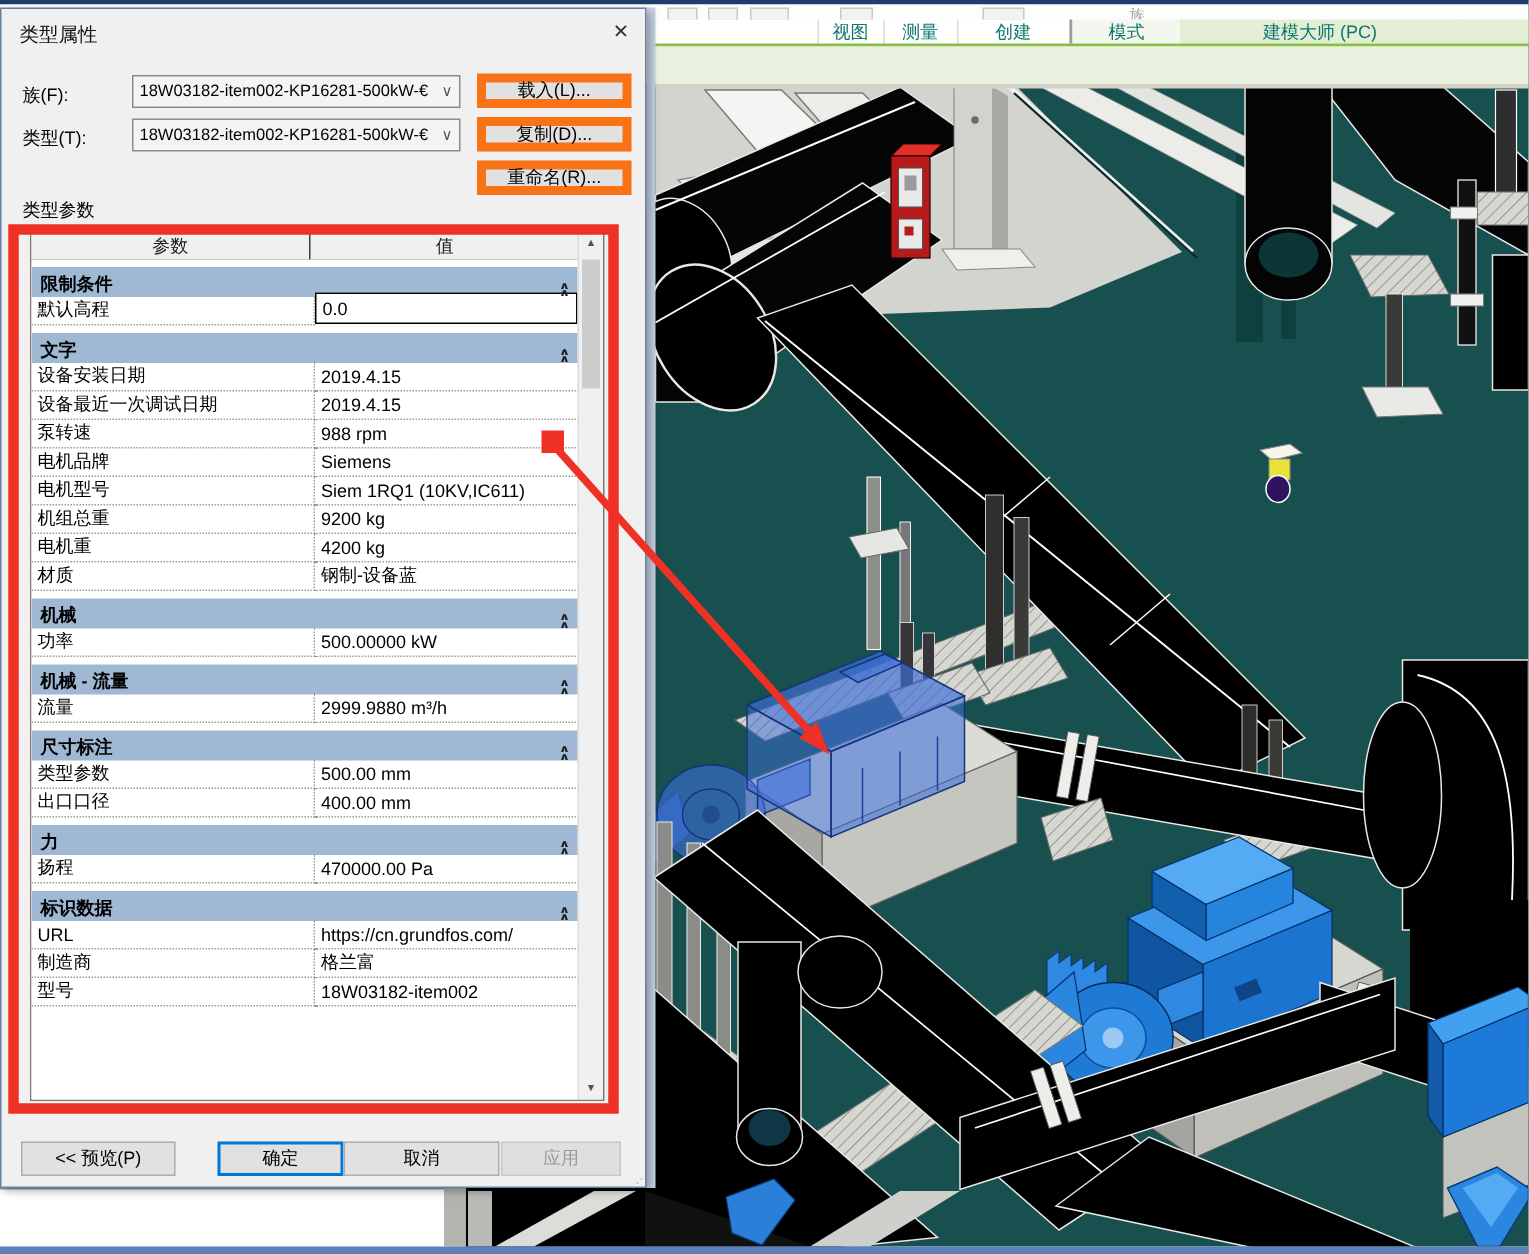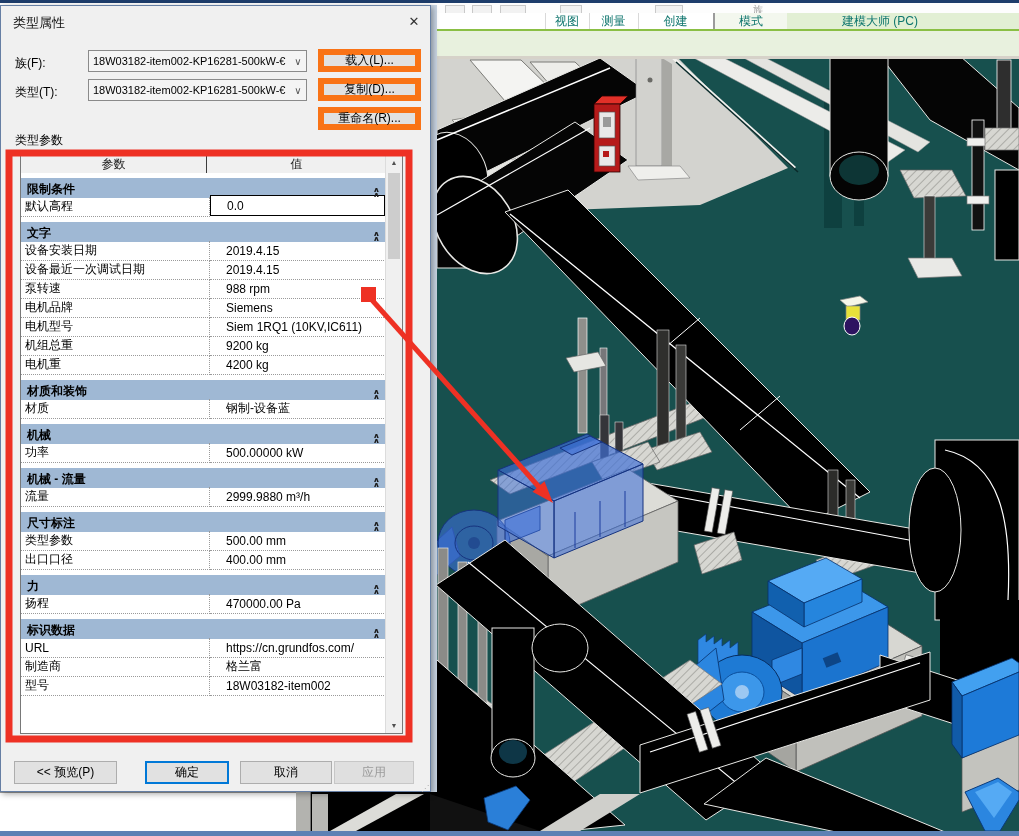--- a/index.html
+++ b/index.html
@@ -48,21 +48,21 @@
   #thead .hc{display:flex;align-items:center;justify-content:center;font-size:12px;color:#222;}
   #thead .hc1{width:185px;border-right:1px solid #3c3c3c;}
   #thead .hc2{flex:1;}
   #tbody{position:absolute;left:0;top:18px;right:16px;bottom:0;overflow:hidden;background:#fff;}
   .trow{display:flex;align-items:flex-end;font-size:12px;}
   .trow.group{height:20px;margin-top:5px;background:#9fb8d4;font-weight:bold;
               padding:0 6px;justify-content:space-between;}
   .trow.param{height:19px;}
   .pname{width:180px;padding:0 4px;border-bottom:1px dotted #9a9a9a;border-right:1px dotted #9a9a9a;
          height:100%;display:flex;align-items:center;white-space:nowrap;overflow:hidden;}
-  .pval{flex:1;padding:0 16px;border-bottom:1px dotted #9a9a9a;height:100%;display:flex;align-items:center;
+  .pval{flex:1;padding:0 4px;border-bottom:1px dotted #9a9a9a;height:100%;display:flex;align-items:center;
         white-space:nowrap;overflow:hidden;}
   .pval.boxed{border:1px solid #000;background:#fff;margin:0 1px 1px 0;}
   .gchev{display:flex;flex-direction:column;align-items:center;}
   .gchev i{font-style:normal;line-height:5px;font-size:9px;color:#1c1c1c;transform:scaleY(.75);}
   #tscroll{position:absolute;top:0;right:0;width:16px;bottom:0;background:#f0f0f0;border-left:1px solid #dcdcdc;}
   #tscroll .arr{position:absolute;left:0;width:16px;height:15px;display:flex;align-items:center;justify-content:center;
                 font-size:7px;color:#505050;}
   #tscroll .thumb{position:absolute;left:2px;top:18px;width:12px;height:86px;background:#cdcdcd;}
 
   
@@ -381,27 +381,20 @@
           <span class="pval">Siem 1RQ1 (10KV,IC611)</span>
         </div>
         <div class="trow param">
           <span class="pname">机组总重</span>
           <span class="pval">9200 kg</span>
         </div>
         <div class="trow param">
           <span class="pname">电机重</span>
           <span class="pval">4200 kg</span>
         </div>
-        <div class="trow group">
-          <span>材质和装饰</span>
-          <span class="gchev">
-            <i>∧</i>
-            <i>∧</i>
-          </span>
-        </div>
         <div class="trow param">
           <span class="pname">材质</span>
           <span class="pval">钢制-设备蓝</span>
         </div>
         <div class="trow group">
           <span>机械</span>
           <span class="gchev">
             <i>∧</i>
             <i>∧</i>
           </span>
@@ -469,21 +462,21 @@
       </div>
     <div id="tscroll">
       <div class="arr" style="top:0">▲</div>
       <div class="thumb"></div>
       <div class="arr" style="bottom:0">▼</div>
     </div>
   </div>
 
   <div class="fbtn" style="left:13px;width:103px">&lt;&lt; 预览(P)</div>
   <div class="fbtn" id="btn-ok" style="left:144px;width:84px">确定</div>
-  <div class="fbtn" style="left:239px;width:92px">取消</div>
+  <div class="fbtn" style="left:228px;width:104px">取消</div>
   <div class="fbtn" id="btn-apply" style="left:333px;width:80px">应用</div>
   <span class="abs" id="grip">⋰</span>
 </div>
 
 <svg class="abs" id="anno" width="1019" height="836">
   <rect x="9" y="153" width="400" height="586" fill="none" stroke="#ee3124" stroke-width="7"></rect>
   <rect x="361" y="287" width="15" height="15" fill="#ee3124"></rect>
   <line x1="372" y1="300" x2="539" y2="487" stroke="#ee3124" stroke-width="5"></line>
   <polygon points="553,503 532.5,491.8 544.5,481.2" fill="#ee3124"></polygon>
 </svg>

